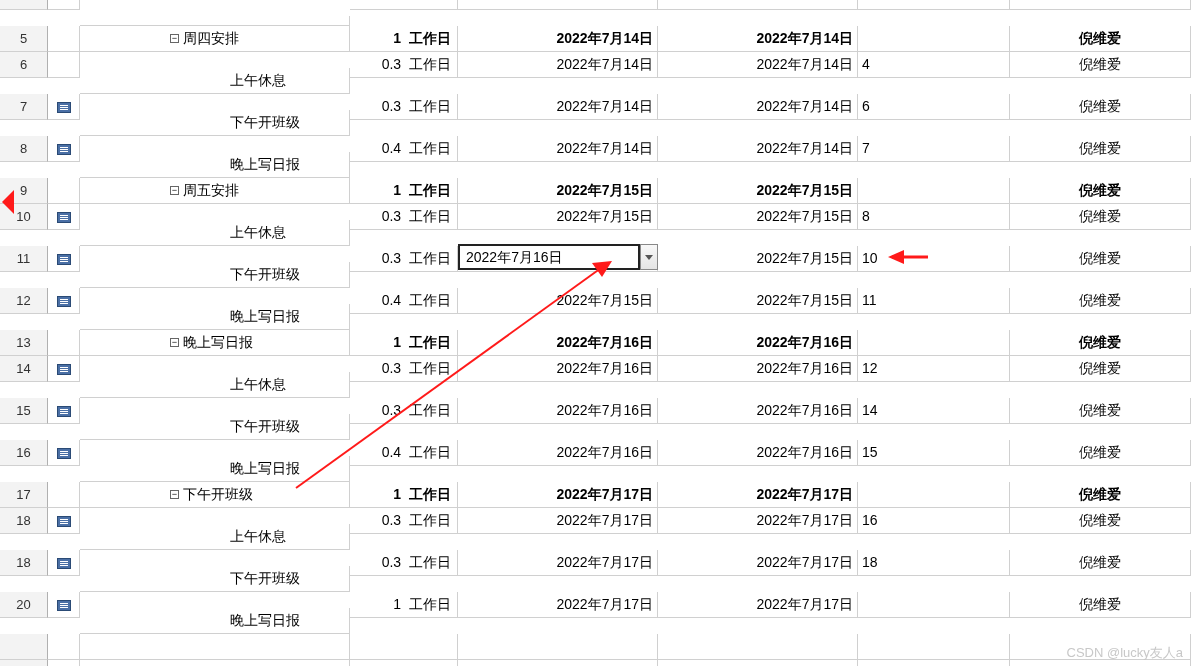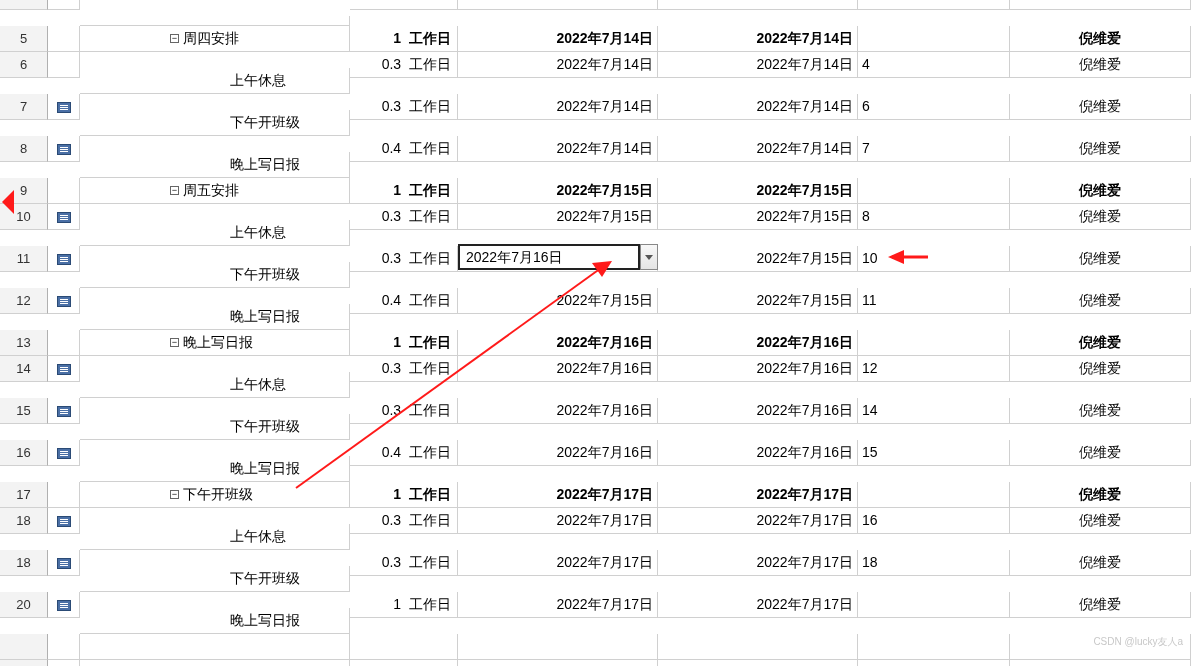--- a/index.html
+++ b/index.html
@@ -98,23 +98,23 @@
     line-height: 22px;
   }
   .sel-dd svg { vertical-align: middle; }
   .arrow {
     position: absolute;
     pointer-events: none;
   }
   .watermark {
     position: absolute;
     right: 8px;
-    bottom: 17px;
+    bottom: 4px;
     color: #c8c8c8;
-    font-size: 10px;
+    font-size: 13px;
   }
 </style>
 </head>
 <body>
 
 <div class="grid" id="grid">
     <div class="rowhead" style="height: 10px; line-height: 0;"></div>
     <div class="cell icon-cell" style="height: 10px;"></div>
     <div class="cell task-cell task-child" style="height: 10px;"></div>
     <div class="cell dur-cell" style="height: 10px;"></div>

